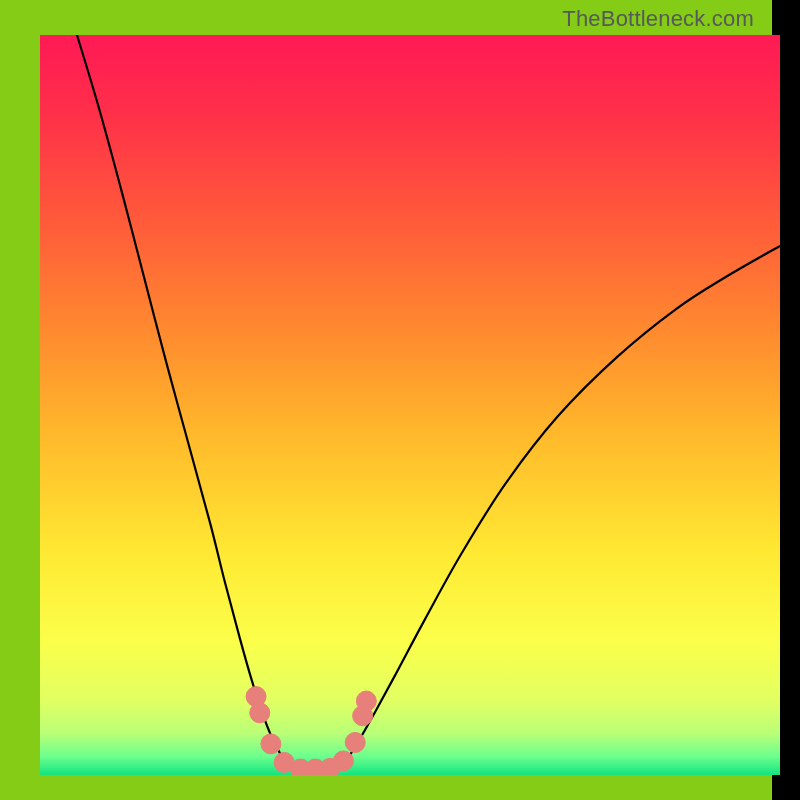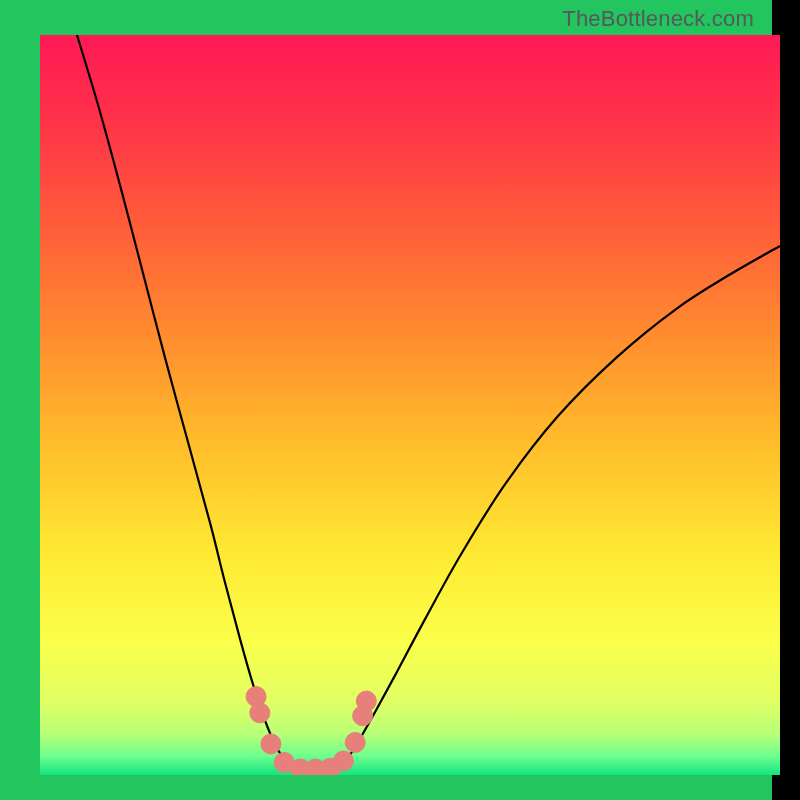--- a/index.html
+++ b/index.html
@@ -9,21 +9,21 @@
     height: 800px;
     background: #000;
     overflow: hidden;
   }
   .frame {
     position: absolute;
     left: 0;
     top: 0;
     width: 772px;
     height: 800px;
-    background: #22c55e;
+    background: #84cc16;
   }
   .plot-area {
     position: absolute;
     left: 40px;
     top: 35px;
     width: 740px;
     height: 740px;
     overflow: hidden;
   }
   .gradient {

